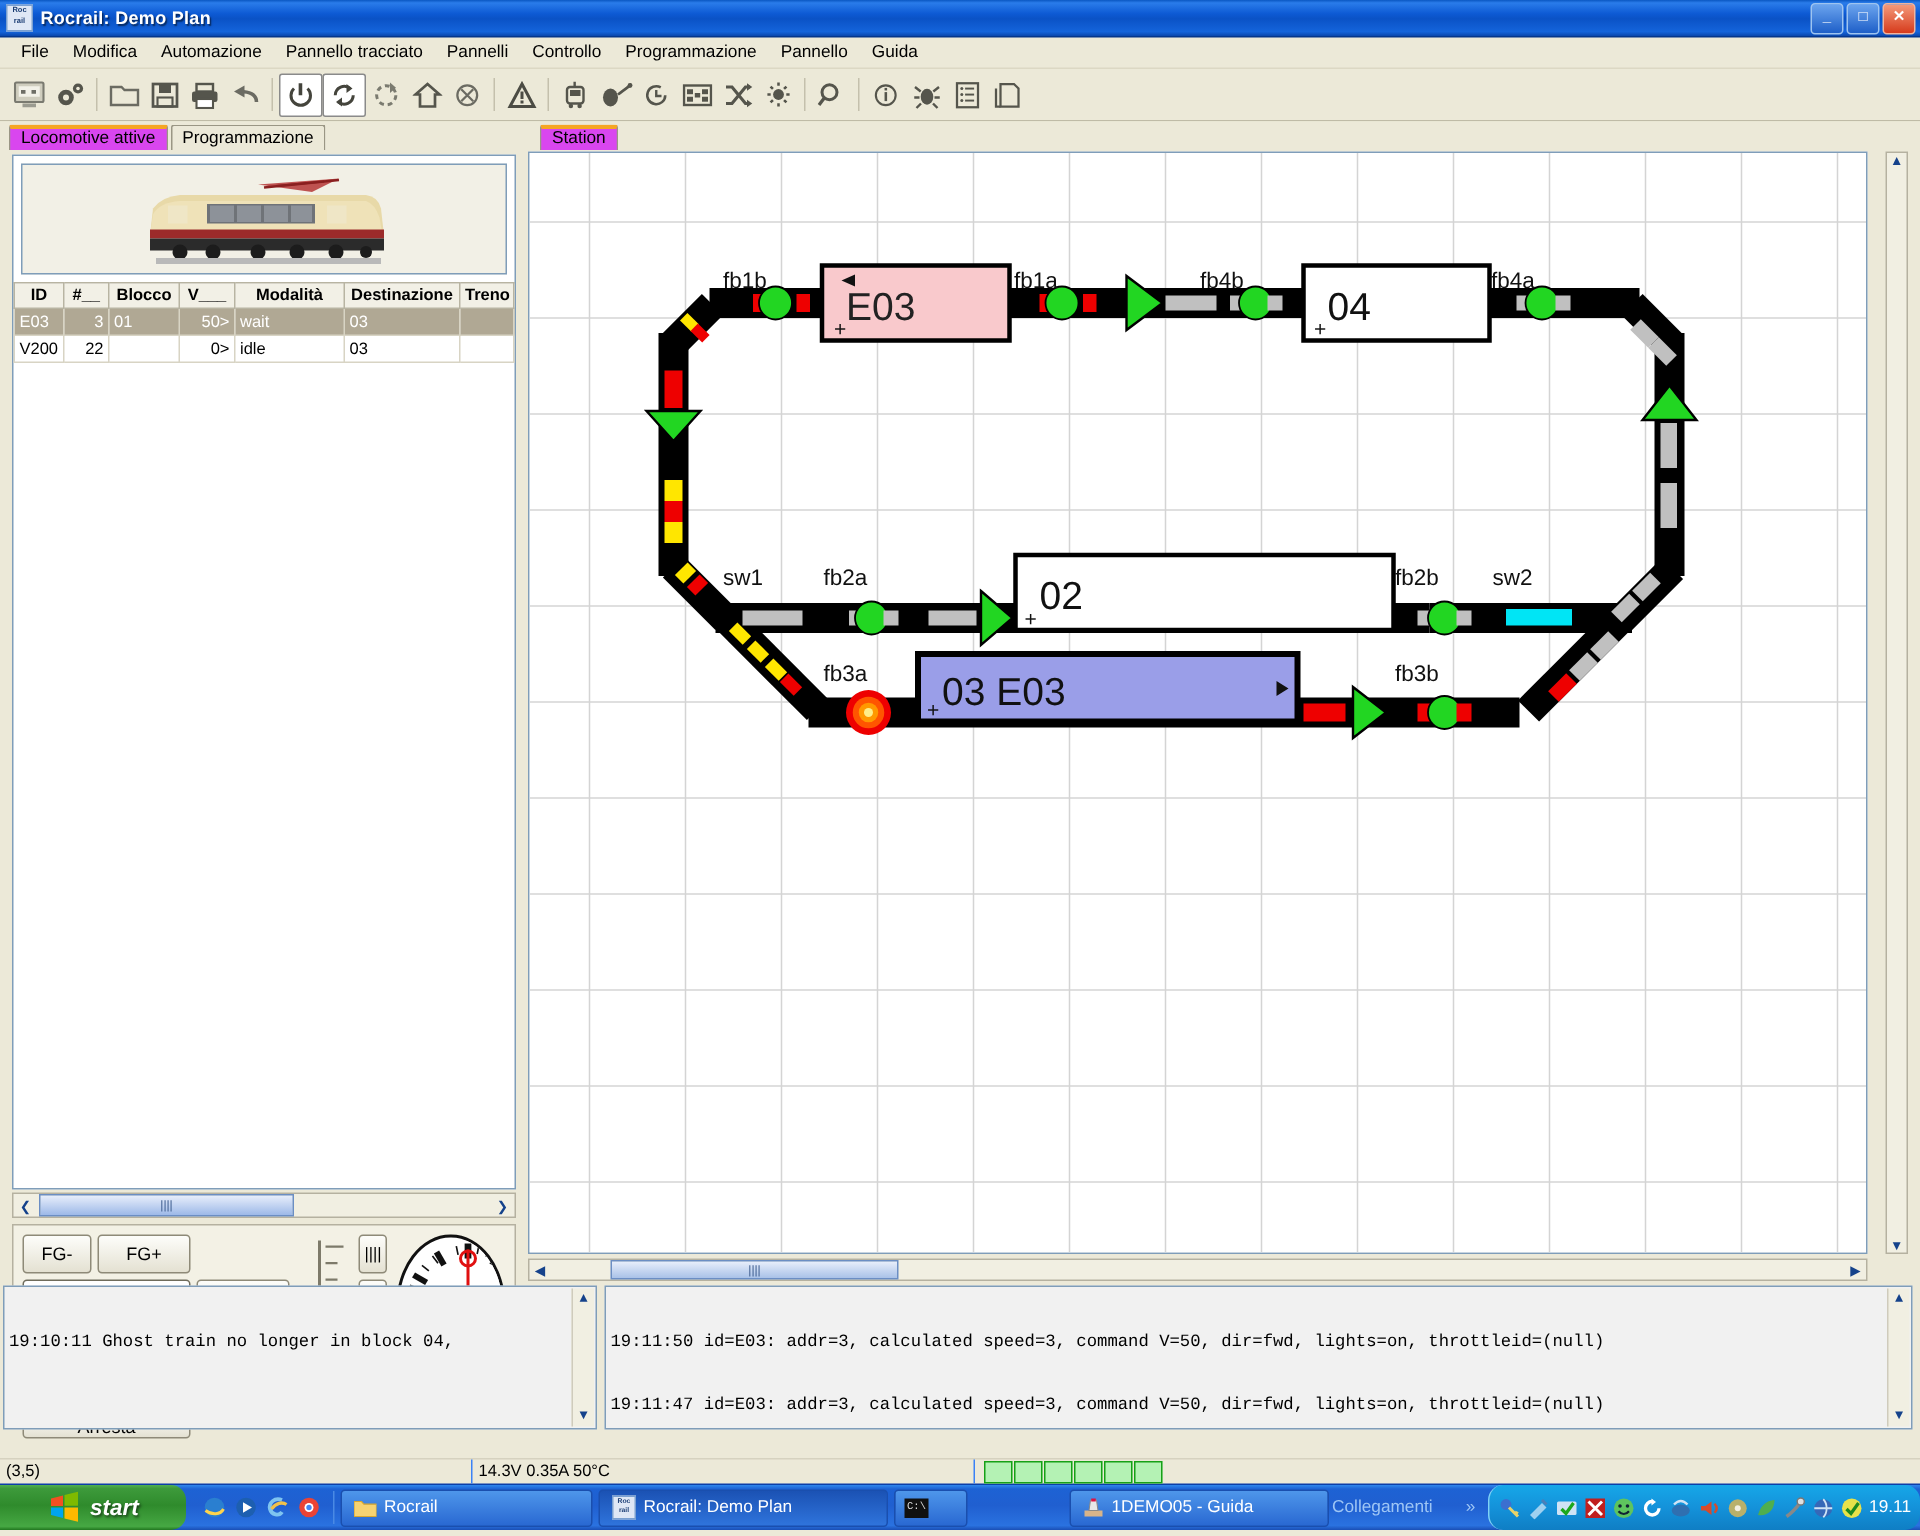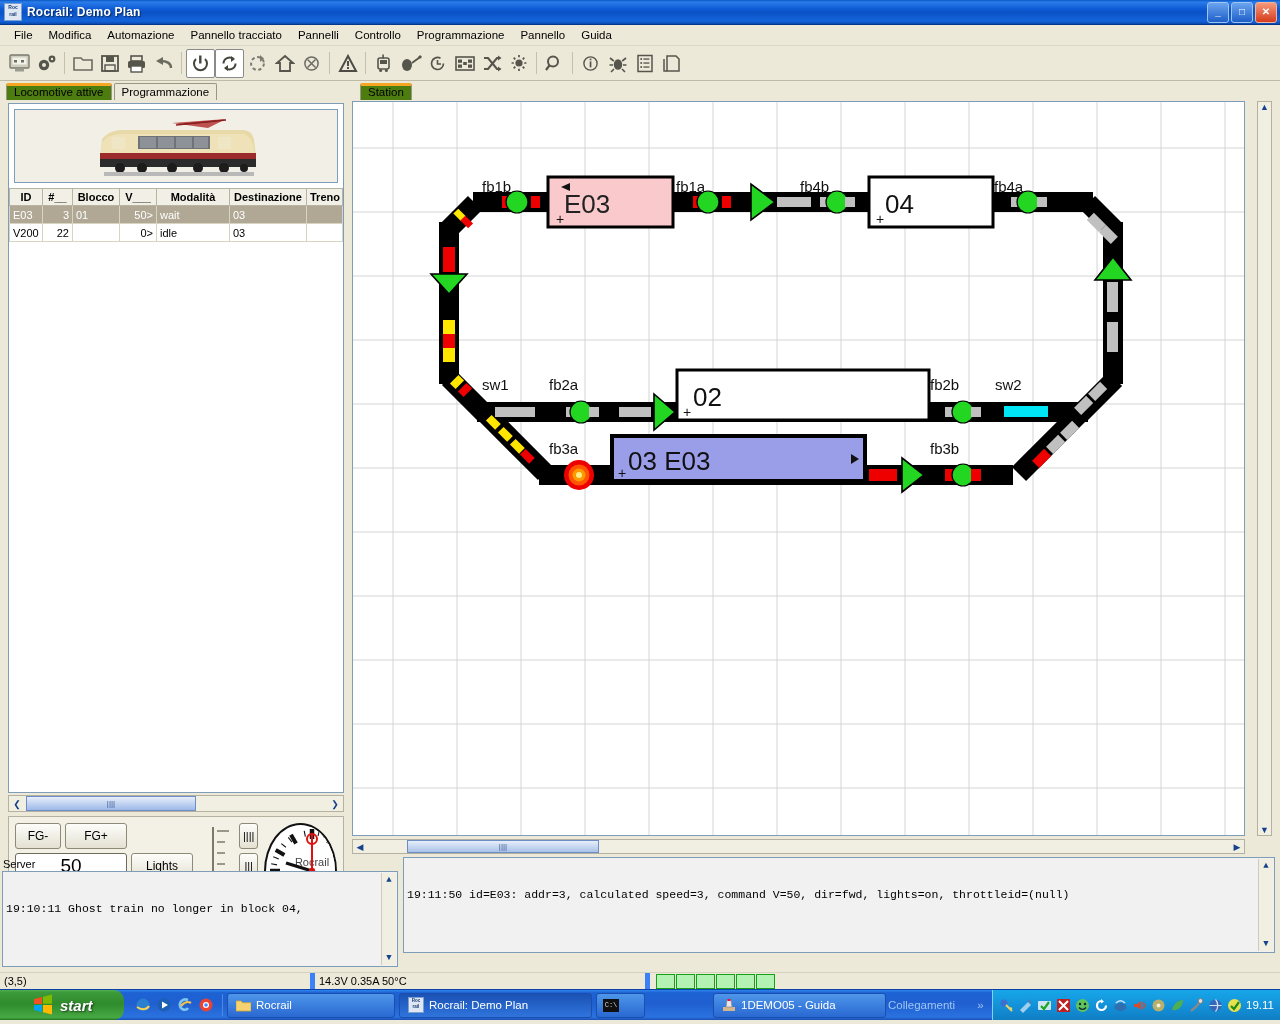--- a/index.html
+++ b/index.html
@@ -56,21 +56,21 @@
   #main{display:flex;height:776px;width:1280px;background:#ece9d8;}
   #leftpane{width:352px;height:776px;position:relative;background:#ece9d8;}
   #rightpane{width:928px;height:776px;position:relative;background:#ece9d8;}
   
   .tabrow{height:18px;display:flex;align-items:flex-end;padding-left:6px;background:#ece9d8;}
   .tab{
     background:#ece9d8;border:1px solid #9a9684;border-bottom:none;
     padding:2px 7px 2px 7px;font-size:11.5px;margin-right:2px;border-radius:2px 2px 0 0;
     position:relative;top:1px;
   }
-  .tab.active{background:#4d7c0f;border-top:3px solid #f5a623;padding-top:0px;font-weight:normal;}
+  .tab.active{background:#d946ef;border-top:3px solid #f5a623;padding-top:0px;font-weight:normal;}
   
   #locobox{
     position:absolute;left:8px;top:22px;width:336px;height:690px;
     border:1px solid #7f9db9;background:#fff;box-sizing:border-box;
   }
   #locoimgbox{
     margin:5px;height:72px;border:1px solid #7f9db9;background:#f2f0e6;
     display:flex;align-items:center;justify-content:center;overflow:hidden;
   }
   table.loco{border-collapse:collapse;width:100%;font-size:11px;table-layout:fixed;}
@@ -141,21 +141,21 @@
   .logsb{
     position:absolute;right:1px;top:1px;width:14px;bottom:1px;
     background:#f1efe2;border-left:1px solid #cfcbbc;
     display:flex;flex-direction:column;justify-content:space-between;align-items:center;
   }
   
   #statusbar{
     height:16px;width:1280px;background:#ece9d8;display:flex;align-items:center;
     border-top:1px solid #d6d2c0;font-size:11px;
   }
-  .stcell{border-right:5px solid #3b82f6;height:16px;display:flex;align-items:center;padding-left:4px;box-sizing:border-box;}
+  .stcell{border-right:1px solid #3b82f6;height:16px;display:flex;align-items:center;padding-left:4px;box-sizing:border-box;}
   .greenbox{width:17px;height:13px;border:1px solid #17a017;background:#b4f2b4;margin-right:1px;}
   
   #taskbar{
     height:30px;width:1280px;display:flex;align-items:center;
     background:linear-gradient(to bottom,#2f87ec 0%,#1d62d4 9%,#205fd0 45%,#2a72e0 90%,#1a4fb5 100%);
     border-top:1px solid #0c3fa8;
   }
   #startbtn{
     width:100px;height:30px;display:flex;align-items:center;
     background:linear-gradient(to bottom,#51b04f 0%,#3d9a3b 8%,#2f8b2c 45%,#46a843 92%,#21761f 100%);
@@ -166,21 +166,21 @@
   .qlaunch{display:flex;align-items:center;gap:5px;padding:0 8px;height:22px;border-right:1px solid #4a8ae4;margin-left:3px;}
   .taskbtn{
     height:23px;margin-left:4px;display:flex;align-items:center;gap:5px;padding:0 8px;
     background:linear-gradient(to bottom,#4e96ea,#2968d2);border:1px solid #1a4fae;border-radius:3px;
     color:#fff;font-size:11.5px;white-space:nowrap;
   }
   .taskbtn.narrow{padding:0 6px;}
   #tray{
     margin-left:auto;height:30px;display:flex;align-items:center;gap:4px;padding:0 6px;
     background:linear-gradient(to bottom,#16a7e8 0%,#1492da 50%,#0f7ec4 100%);
-    border-left:1px solid #7fd3f5;color:#fff;font-size:11.5px;
+    border-left:1px solid #7fd3f5;color:#fff;font-size:11.5px;border-radius:10px;
   }
   #collegamenti{color:#9ec6f5;font-size:11.5px;margin-left:2px;display:flex;align-items:flex-end;gap:22px;}
 </style>
 </head>
 <body>
 
 <div id="titlebar">
   <div class="ticon">Roc<br>rail</div>
   <div class="ttext">Rocrail: Demo Plan</div>
   <div id="winbtns">
@@ -763,38 +763,38 @@
       <div class="sbarrow">◀</div>
       <div id="hthumb" style="width:190px;margin-left:40px">||||</div>
       <div style="flex:1"></div>
       <div class="sbarrow">▶</div>
     </div>
   </div>
 </div>
 
 <div id="logs">
   <div class="logpane" style="width:400px">
-    <div class="logcap">Server</div>
     <div class="logbody" style="width:396px;height:96px;margin-left:2px">
       <div class="l-black">19:10:11 Ghost train no longer in block 04,</div>
       
       
       
       
       
       <div class="logsb">
         <div class="sbarrow">▲</div>
         <div class="sbarrow">▼</div>
       </div>
     </div>
   </div>
 
   <div class="logpane" style="width:880px">
     <div class="logbody" style="width:872px;height:96px;margin-left:3px">
       <div class="l-black">19:11:50 id=E03: addr=3, calculated speed=3, command V=50, dir=fwd, lights=on, throttleid=(null)</div>
+      <div class="l-black">19:11:47 id=E03: addr=3, calculated speed=3, command V=50, dir=fwd, lights=on, throttleid=(null)</div>
       
       
       
       
       
       <div class="logsb">
         <div class="sbarrow">▲</div>
         <div class="sbarrow">▼</div>
       </div>
     </div>

